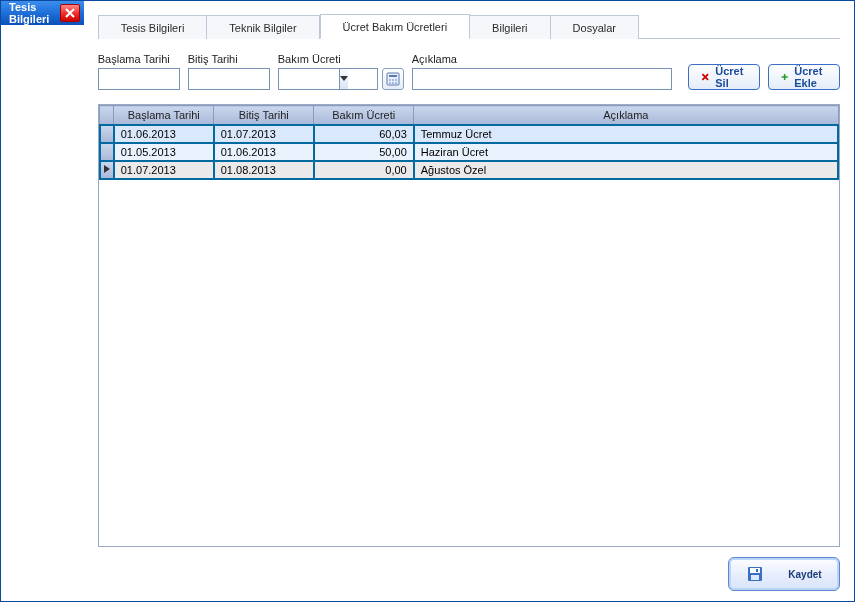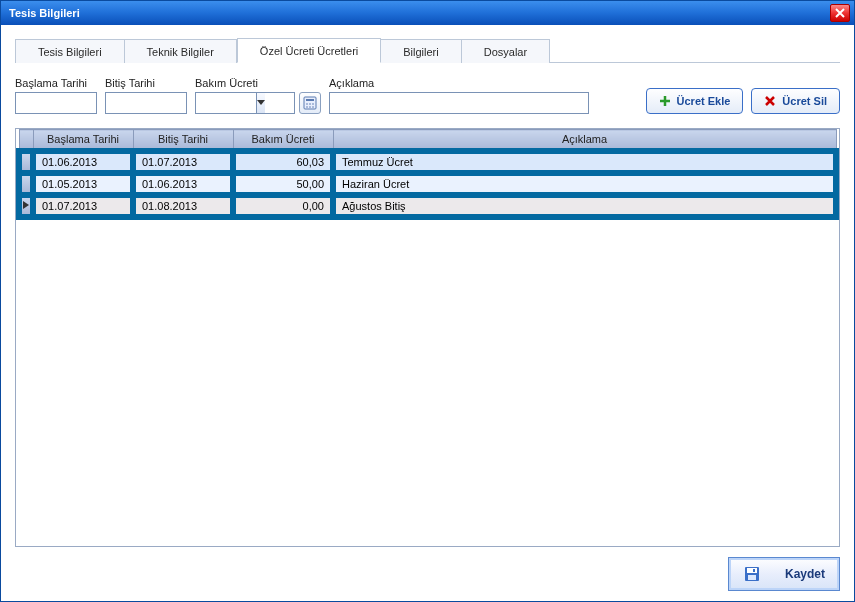--- a/index.html
+++ b/index.html
@@ -9,21 +9,20 @@
   background: #fff;
   overflow: hidden;
 }
 .window {
   width: 855px;
   height: 602px;
   border: 1px solid #0a4a9e;
   background: #fff;
   position: relative;
   display: flex;
-  flex-direction: column;
   justify-content: flex-end;
 }
 .titlebar {
   height: 24px;
   background: linear-gradient(to bottom, #3b8eed 0%, #1f6fd8 50%, #0a4fb8 100%);
   display: flex;
   align-items: center;
   padding: 0 4px 0 8px;
   color: #fff;
   font-weight: bold;
@@ -156,21 +155,21 @@
 }
 .grid th {
   background: linear-gradient(to bottom, #c9d6ed, #aab9d8);
   border: 1px solid #8a9bbb;
   padding: 3px 6px;
   font-weight: normal;
   text-align: center;
   color: #222;
 }
 .grid td {
-  border: 6px solid #0369a1;
+  border: 2px solid #0369a1;
   padding: 2px 6px;
   height: 16px;
 }
 .grid tr.alt td { background: #dae8fb; }
 .grid tr.norm td { background: #eaf2fe; }
 .grid tr.plain td { background: #ece9eb; }
 .row-ind {
   width: 14px;
   background: linear-gradient(to bottom, #c9d6ed, #aab9d8) !important;
   border: 1px solid #8a9bbb;
@@ -182,28 +181,28 @@
   display: flex;
   justify-content: flex-end;
   gap: 10px;
   margin-top: 10px;
 }
 .big-btn {
   width: 112px;
   height: 34px;
   border: 1px solid #5a88d0;
   background: linear-gradient(to bottom, #fefeff 0%, #e8eefc 50%, #d8e4f8 100%);
-  border-radius: 0;
+  border-radius: 6px;
   display: flex;
   align-items: center;
   justify-content: center;
   gap: 24px;
   cursor: pointer;
   color: #1a3a7a;
-  font-size: 12px;
+  font-size: 10px;
   font-weight: bold;
 }
 .big-btn.primary {
   box-shadow: 0 0 0 2px #bcd4f8 inset;
 }
 .big-btn svg { width: 18px; height: 18px; }
 </style>
 </head>
 <body>
 
@@ -215,21 +214,21 @@
           <path d="M1 1 L9 9 M9 1 L1 9" stroke="#fff" stroke-width="2"></path>
         </svg>
     </div>
   </div>
 
   <div class="body-area">
 
     <div class="tabs">
       <div class="tab">Tesis Bilgileri</div>
       <div class="tab">Teknik Bilgiler</div>
-      <div class="tab active">Özel Ücreti Ücretleri</div>
+      <div class="tab active">Ücret Bakım Ücretleri</div>
       <div class="tab">Bilgileri</div>
       <div class="tab">Dosyalar</div>
     </div>
 
     <div class="form-row">
       <div class="form-group">
         <span class="form-label">Başlama Tarihi</span>
         <div class="combo" style="width:82px">
           <input class="combo-input" value="" style="">
           <div class="combo-arrow">
@@ -273,29 +272,29 @@
 
       <div class="form-group" style="flex:0 0 auto">
         <span class="form-label">Açıklama</span>
         <input class="text-input" style="width: 260px;" value="">
       </div>
 
       <div style="flex:1"></div>
 
       <div class="rt-btn">
         <svg viewBox="0 0 12 12">
+            <path d="M2 2 L10 10 M10 2 L2 10" stroke="#c00" stroke-width="2.5"></path>
+          </svg>
+        <span>Ücret Sil</span>
+      </div>
+      <div class="rt-btn">
+        <svg viewBox="0 0 12 12">
             <path d="M6 1 V11 M1 6 H11" stroke="#2a9a2a" stroke-width="2.5"></path>
           </svg>
         <span>Ücret Ekle</span>
-      </div>
-      <div class="rt-btn">
-        <svg viewBox="0 0 12 12">
-            <path d="M2 2 L10 10 M10 2 L2 10" stroke="#c00" stroke-width="2.5"></path>
-          </svg>
-        <span>Ücret Sil</span>
       </div>
     </div>
 
     <div class="grid-wrap">
       <table class="grid">
         <thead>
           <tr>
             <th class="row-ind"></th>
             <th style="width:100px">Başlama Tarihi</th>
             <th style="width:100px">Bitiş Tarihi</th>
@@ -320,21 +319,21 @@
           </tr>
           <tr class="plain">
             <td class="row-ind">
               <svg width="8" height="10" viewBox="0 0 8 10">
                   <path d="M1 1 L7 5 L1 9 Z" fill="#333"></path>
                 </svg>
             </td>
             <td>01.07.2013</td>
             <td>01.08.2013</td>
             <td class="num-cell">0,00</td>
-            <td>Ağustos Bitiş</td>
+            <td>Ağustos Özel</td>
           </tr>
         </tbody>
       </table>
     </div>
 
     <div class="footer-btns">
       <div class="big-btn primary">
         <svg viewBox="0 0 18 18">
           <rect x="2" y="2" width="14" height="14" rx="1" fill="#3a6fc8"></rect>
           <rect x="4" y="3" width="10" height="5" fill="#fff"></rect>

